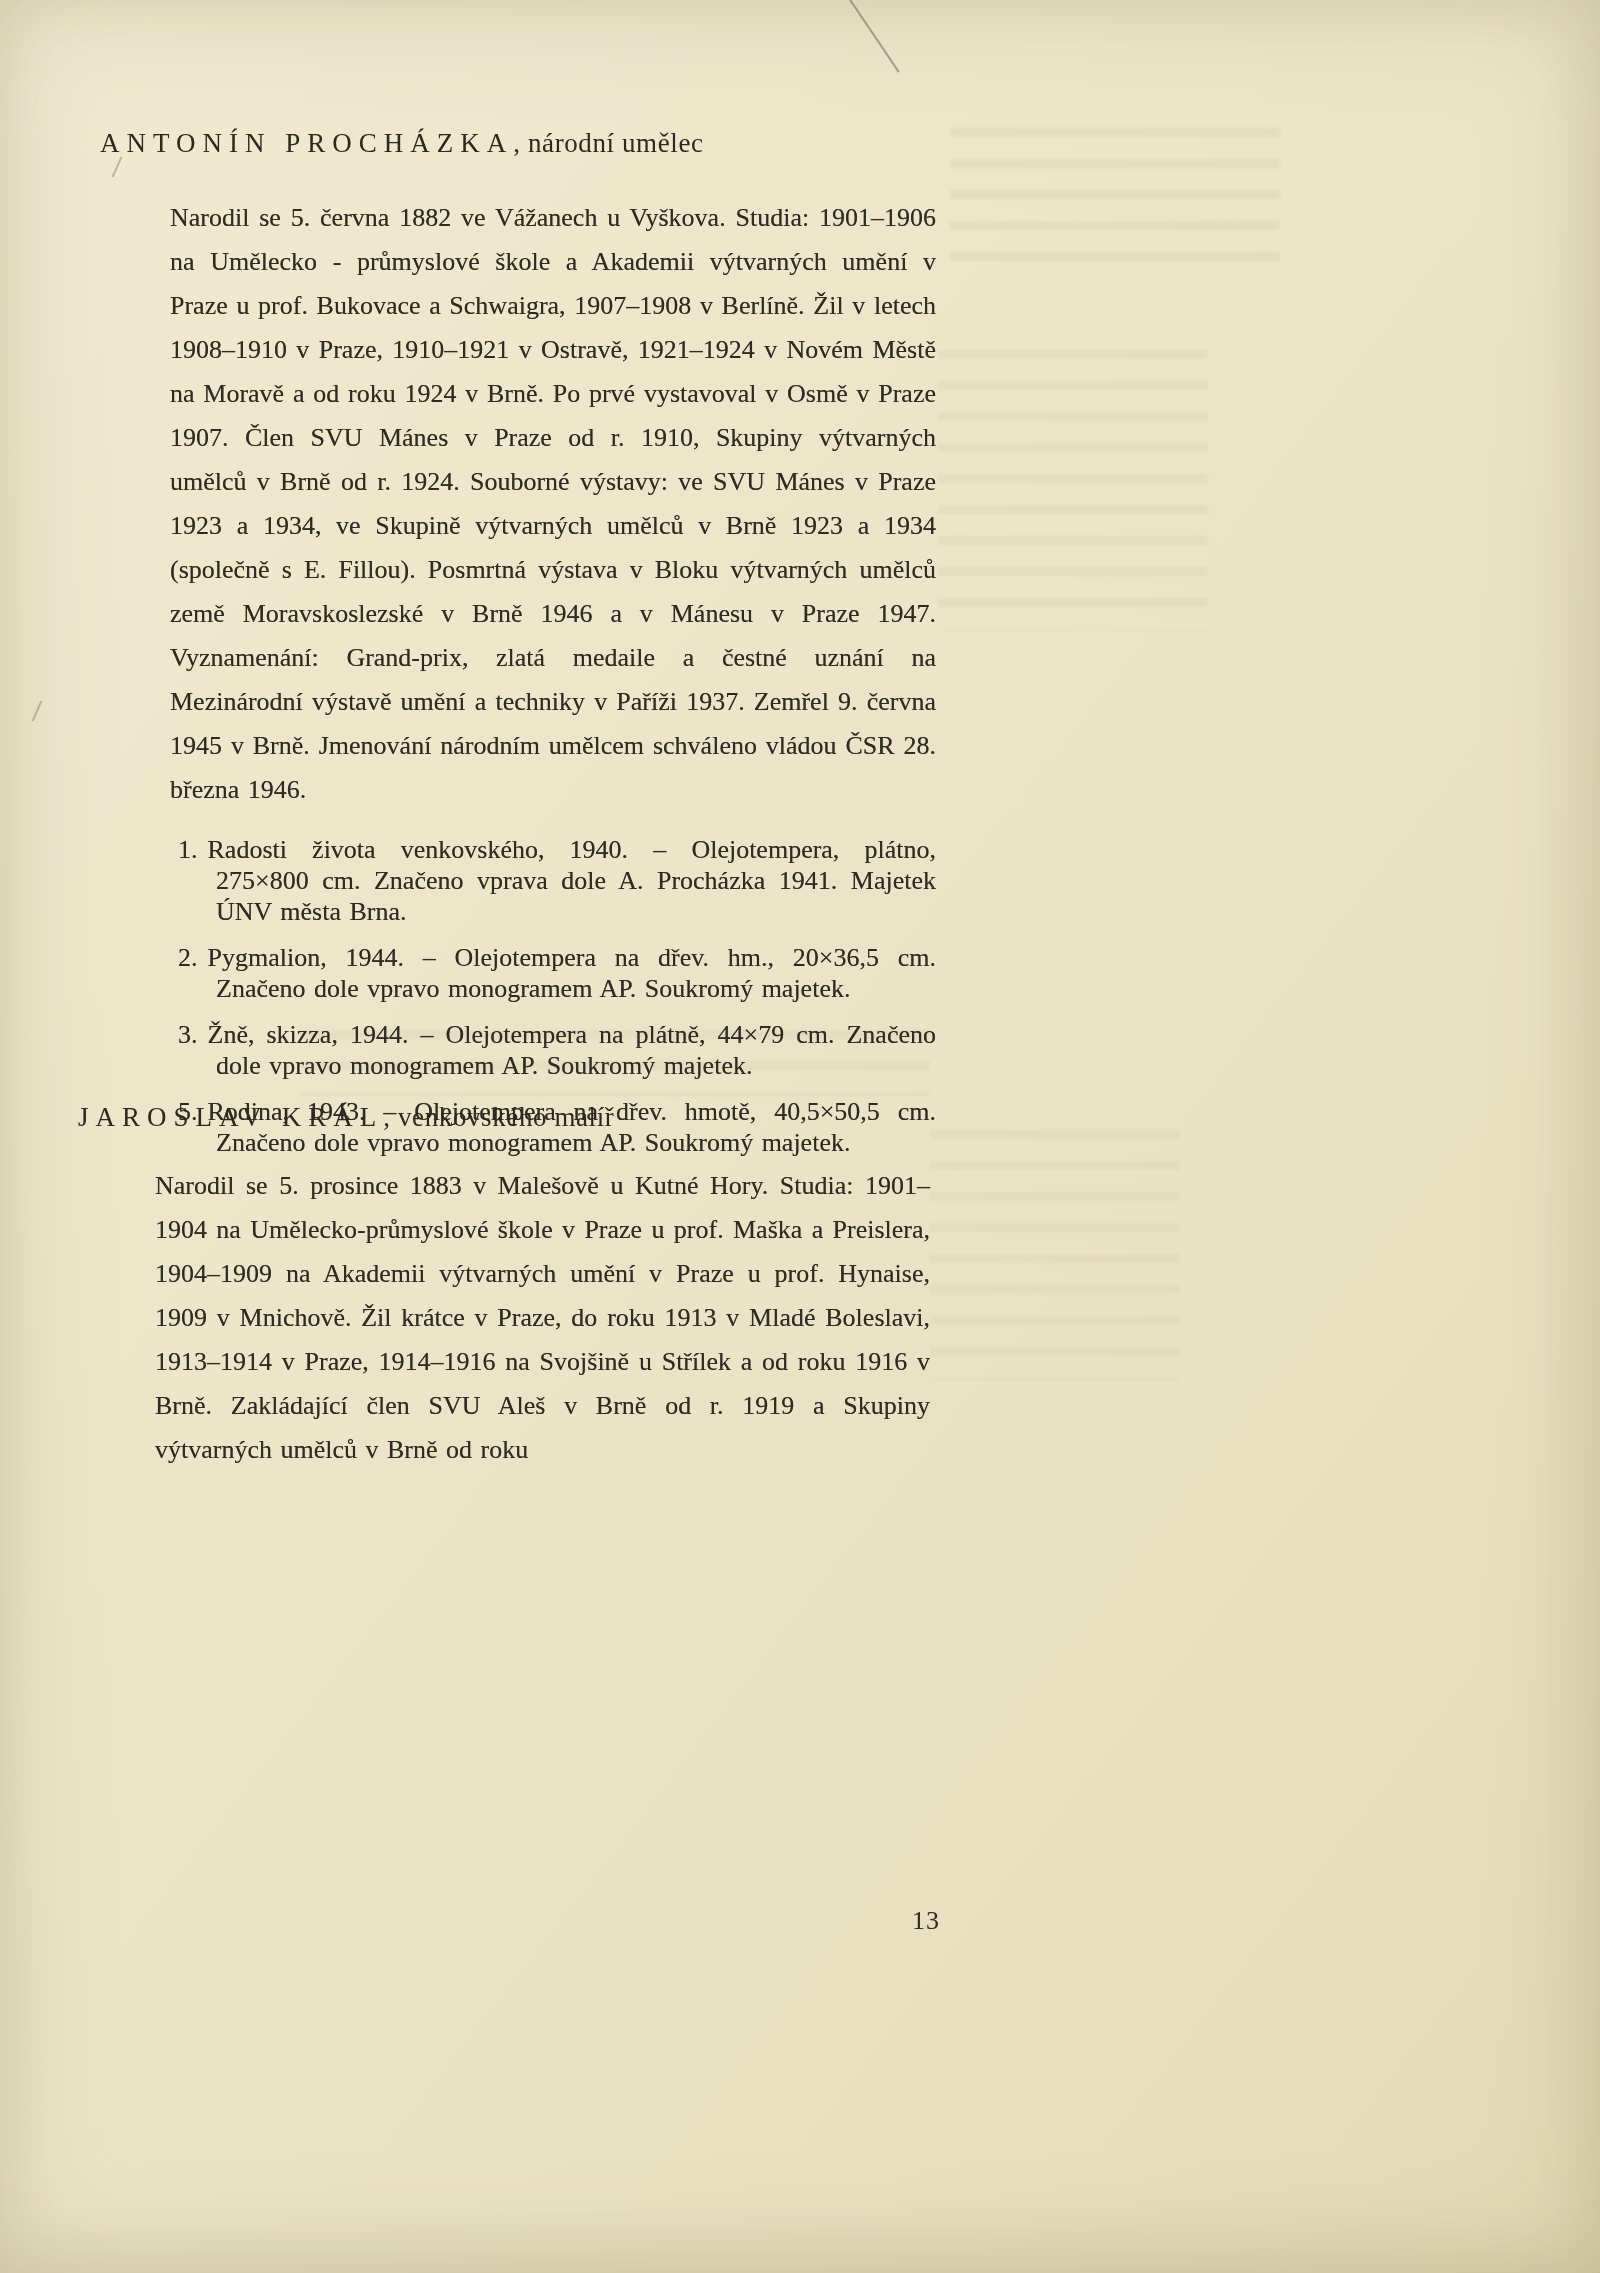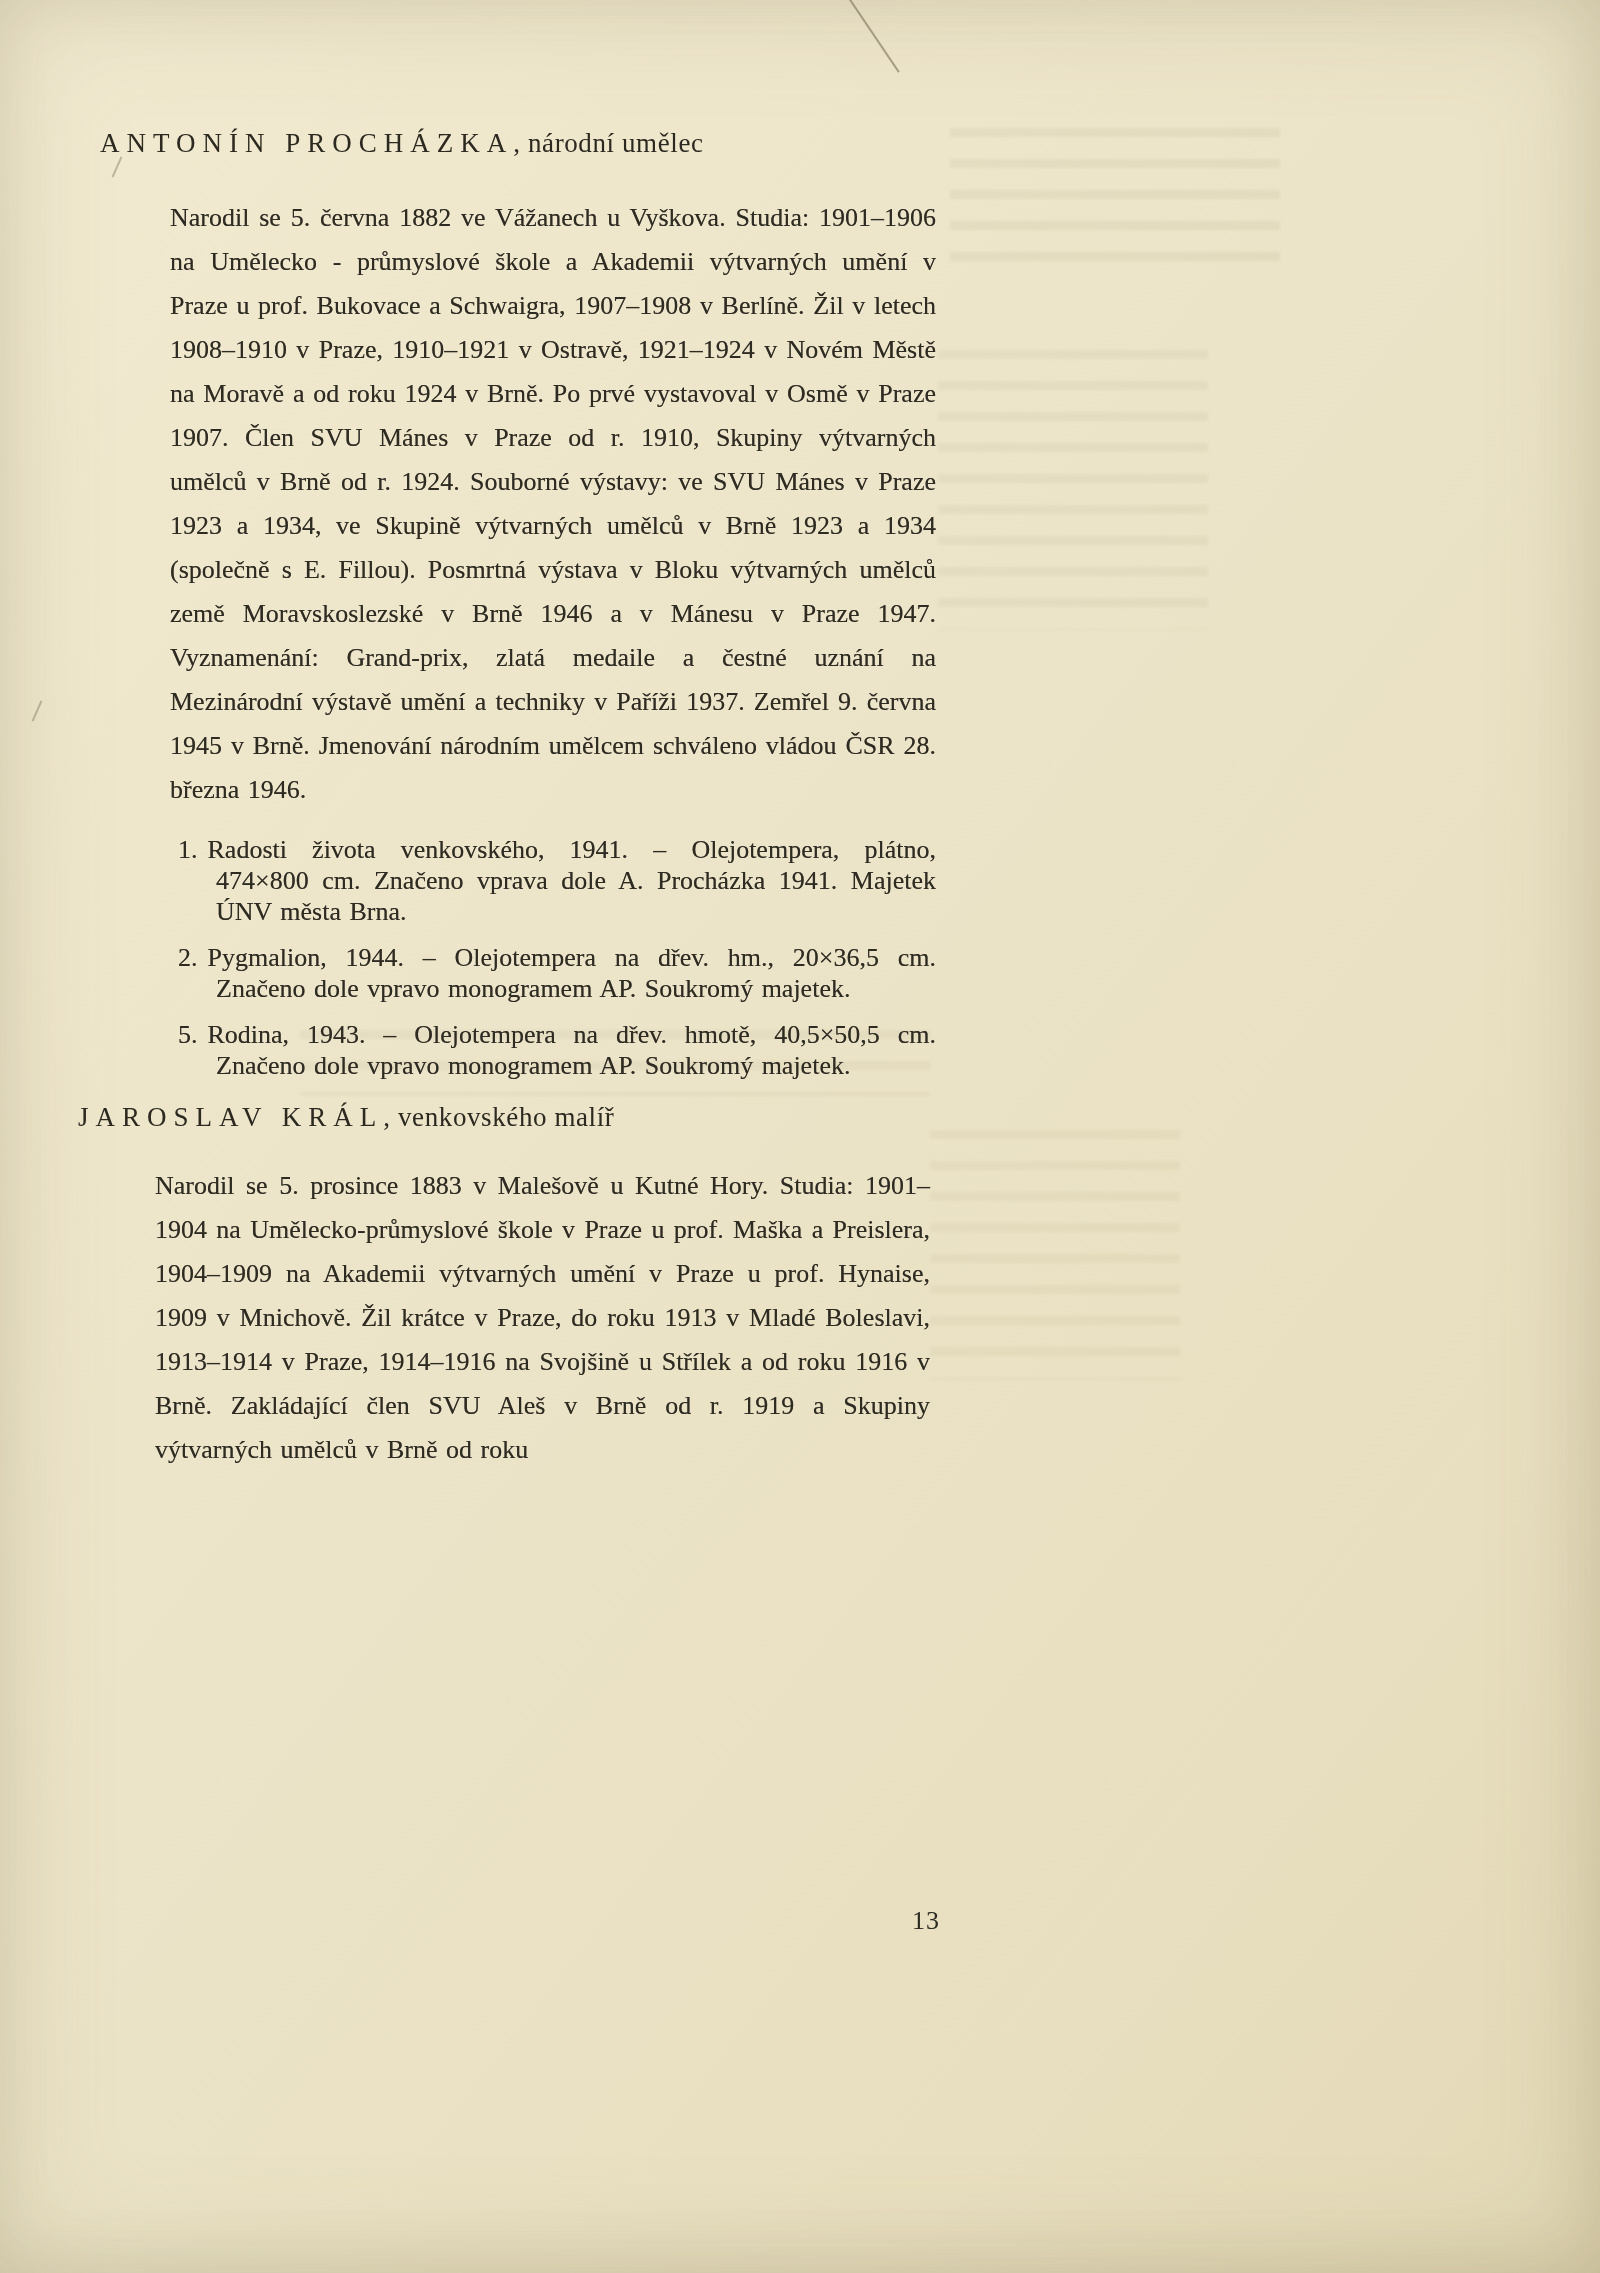--- a/index.html
+++ b/index.html
@@ -120,22 +120,23 @@
   <div class="fold-line"></div>
   <div class="pencil-mark pencil-mark-1"></div>
   <div class="pencil-mark pencil-mark-2"></div>
 
   <section class="entry entry-prochazka">
     <h1 class="entry-heading"><span class="spaced-name">ANTONÍN PROCHÁZKA</span><span class="heading-suffix">, národní umělec</span></h1>
 
     <p class="bio">Narodil se 5. června 1882 ve Vážanech u Vyškova. Studia: 1901–1906 na Umělecko - průmyslové škole a Akademii výtvarných umění v Praze u prof. Bukovace a Schwaigra, 1907–1908 v Berlíně. Žil v letech 1908–1910 v Praze, 1910–1921 v Ostravě, 1921–1924 v Novém Městě na Moravě a od roku 1924 v Brně. Po prvé vystavoval v Osmě v Praze 1907. Člen SVU Mánes v Praze od r. 1910, Skupiny výtvarných umělců v Brně od r. 1924. Souborné výstavy: ve SVU Mánes v Praze 1923 a 1934, ve Skupině výtvarných umělců v Brně 1923 a 1934 (společně s E. Fillou). Posmrtná výstava v Bloku výtvarných umělců země Moravskoslezské v Brně 1946 a v Mánesu v Praze 1947. Vyznamenání: Grand-prix, zlatá medaile a čestné uznání na Mezinárodní výstavě umění a techniky v Paříži 1937. Zemřel 9. června 1945 v Brně. Jmenování národním umělcem schváleno vládou ČSR 28. března 1946.</p>
 
     <ol class="works">
-      <li class="work-item"><span class="work-num">1.</span><span class="work-text">Radosti života venkovského, 1941. – Olejotempera, plátno, 474×800 cm. Značeno vprava dole A. Procházka 1941. Majetek ÚNV města Brna.</span></li>
+      <li class="work-item"><span class="work-num">1.</span><span class="work-text">Radosti života venkovského, 1940. – Olejotempera, plátno, 275×800 cm. Značeno vprava dole A. Procházka 1941. Majetek ÚNV města Brna.</span></li>
       <li class="work-item"><span class="work-num">2.</span><span class="work-text">Pygmalion, 1944. – Olejotempera na dřev. hm., 20×36,5 cm. Značeno dole vpravo monogramem AP. Soukromý majetek.</span></li>
+      <li class="work-item"><span class="work-num">3.</span><span class="work-text">Žně, skizza, 1944. – Olejotempera na plátně, 44×79 cm. Značeno dole vpravo monogramem AP. Soukromý majetek.</span></li>
       <li class="work-item"><span class="work-num">5.</span><span class="work-text">Rodina, 1943. – Olejotempera na dřev. hmotě, 40,5×50,5 cm. Značeno dole vpravo monogramem AP. Soukromý majetek.</span></li>
     </ol>
   </section>
 
   <section class="entry entry-kral">
     <h1 class="entry-heading"><span class="spaced-name">JAROSLAV KRÁL</span><span class="heading-suffix">, venkovského malíř</span></h1>
 
     <p class="bio">Narodil se 5. prosince 1883 v Malešově u Kutné Hory. Studia: 1901–1904 na Umělecko-průmyslové škole v Praze u prof. Maška a Preislera, 1904–1909 na Akademii výtvarných umění v Praze u prof. Hynaise, 1909 v Mnichově. Žil krátce v Praze, do roku 1913 v Mladé Boleslavi, 1913–1914 v Praze, 1914–1916 na Svojšině u Střílek a od roku 1916 v Brně. Zakládající člen SVU Aleš v Brně od r. 1919 a Skupiny výtvarných umělců v Brně od roku</p>
   </section>
 

